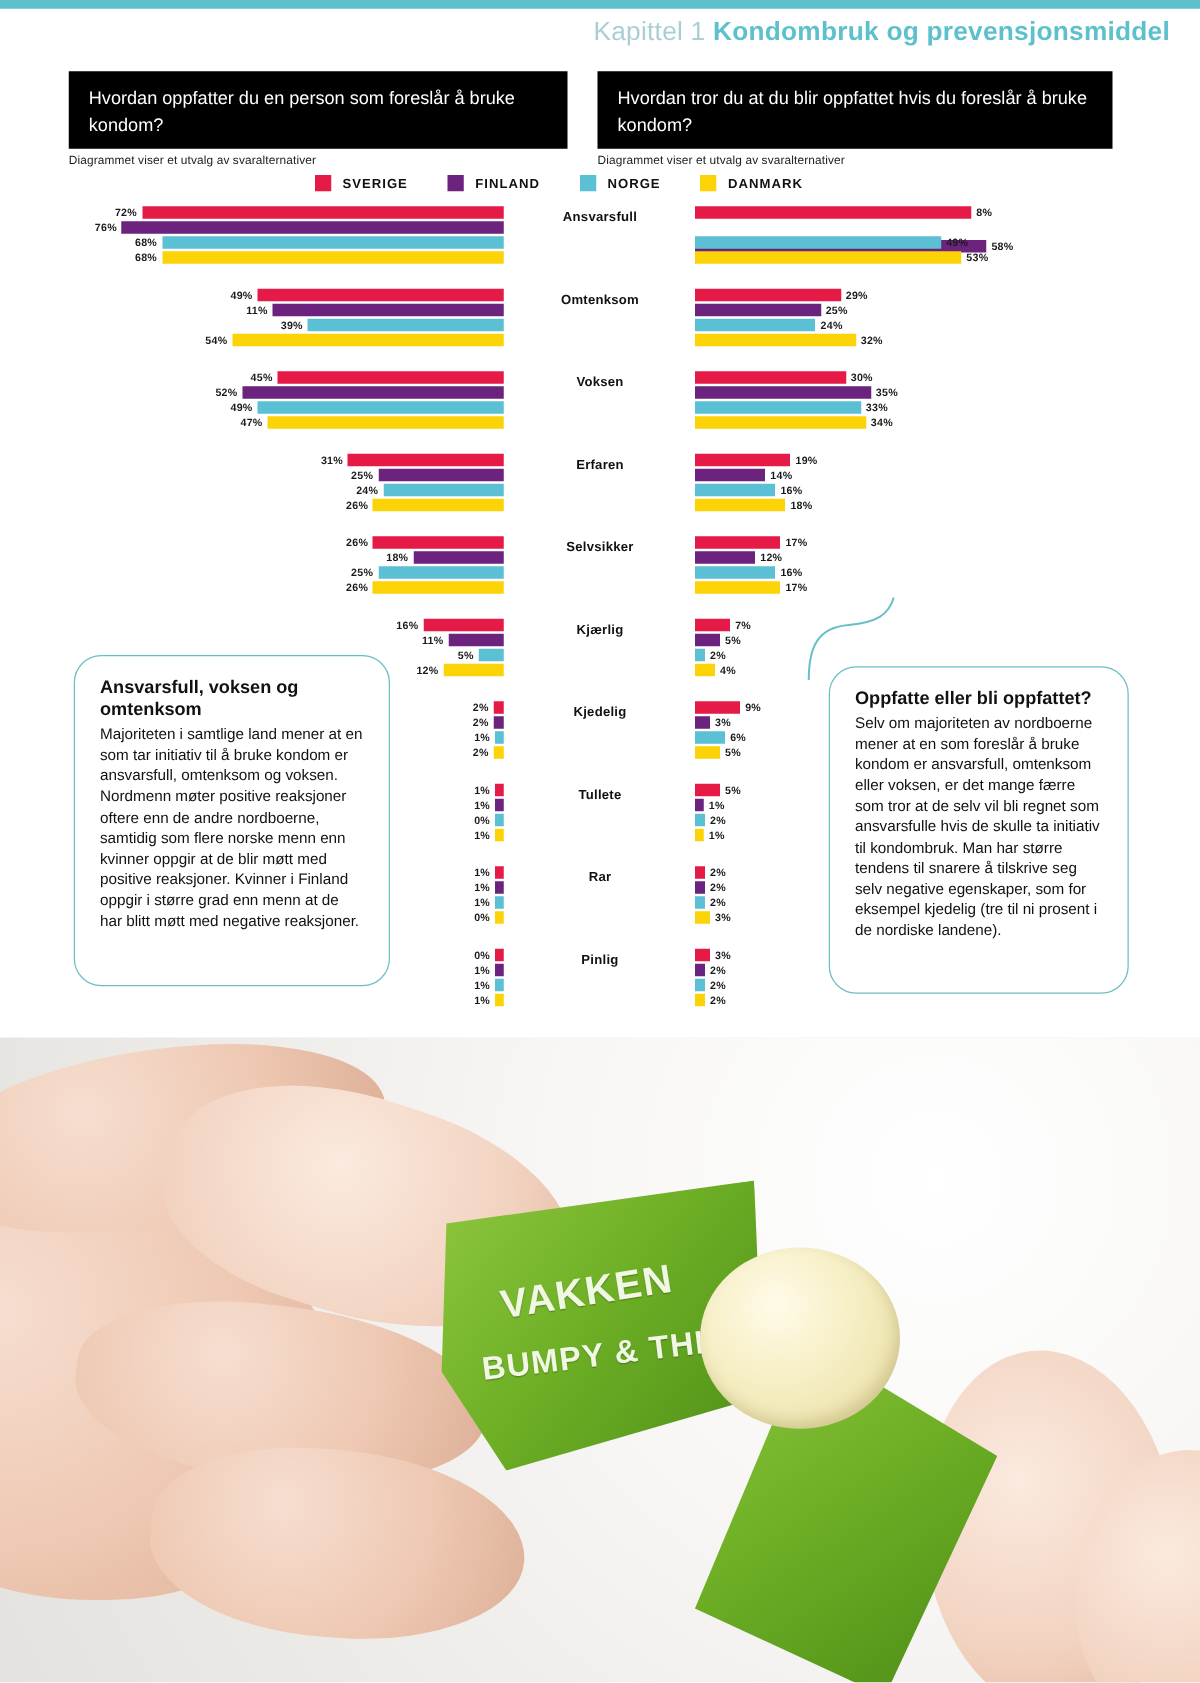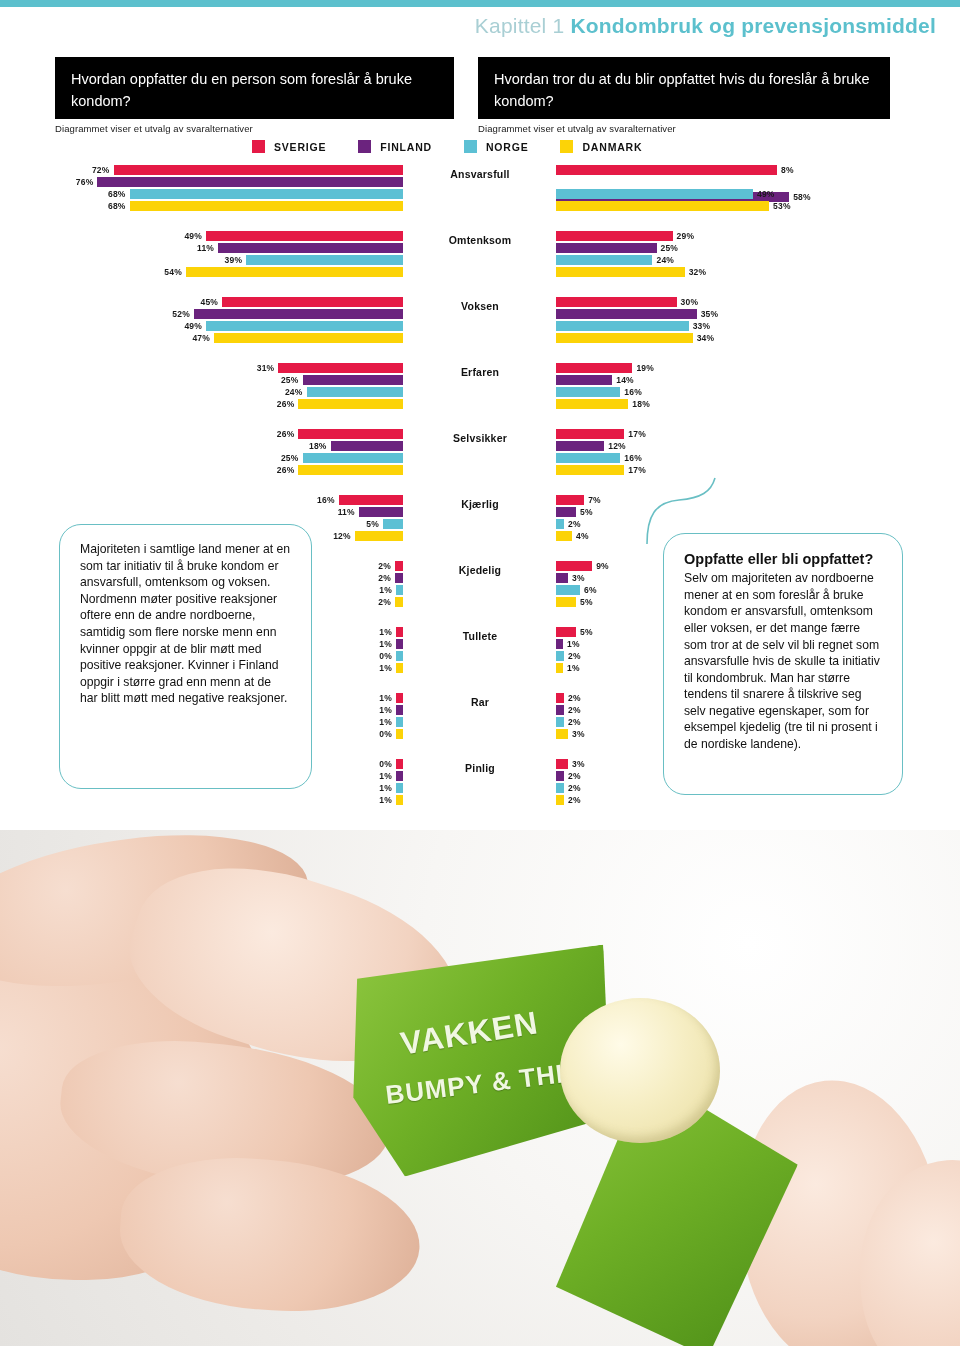--- a/index.html
+++ b/index.html
@@ -491,20 +491,21 @@
         <span class="val">2%</span>
       </div>
       <div class="rrow" style="top: 36px;">
         <span class="bar" style="width: 8.04px; background: rgb(252, 211, 7);"></span>
         <span class="val">2%</span>
       </div>
     </div>
   </div>
 
 <div class="callout" id="callout-left">
+  <h3>Ansvarsfull, voksen og omtenksom</h3>
   <p>Majoriteten i samtlige land mener at en som tar initiativ til å bruke kondom er ansvarsfull, omtenksom og voksen. Nordmenn møter positive reaksjoner oftere enn de andre nordboerne, samtidig som flere norske menn enn kvinner oppgir at de blir møtt med positive reaksjoner. Kvinner i Finland oppgir i større grad enn menn at de har blitt møtt med negative reaksjoner.</p>
 </div>
 
 <svg class="tail-svg" width="130" height="70" viewBox="0 0 130 70">
   <path d="M2 68 C2 40 10 26 34 24 C56 22 66 16 70 2" fill="none" stroke="#69bfc4" stroke-width="1.6"></path>
 </svg>
 
 <div class="callout" id="callout-right">
   <h3>Oppfatte eller bli oppfattet?</h3>
   <p>Selv om majoriteten av nordboerne mener at en som foreslår å bruke kondom er ansvarsfull, omtenksom eller voksen, er det mange færre som tror at de selv vil bli regnet som ansvarsfulle hvis de skulle ta initiativ til kondombruk. Man har større tendens til snarere å tilskrive seg selv negative egenskaper, som for eksempel kjedelig (tre til ni prosent i de nordiske landene).</p>

